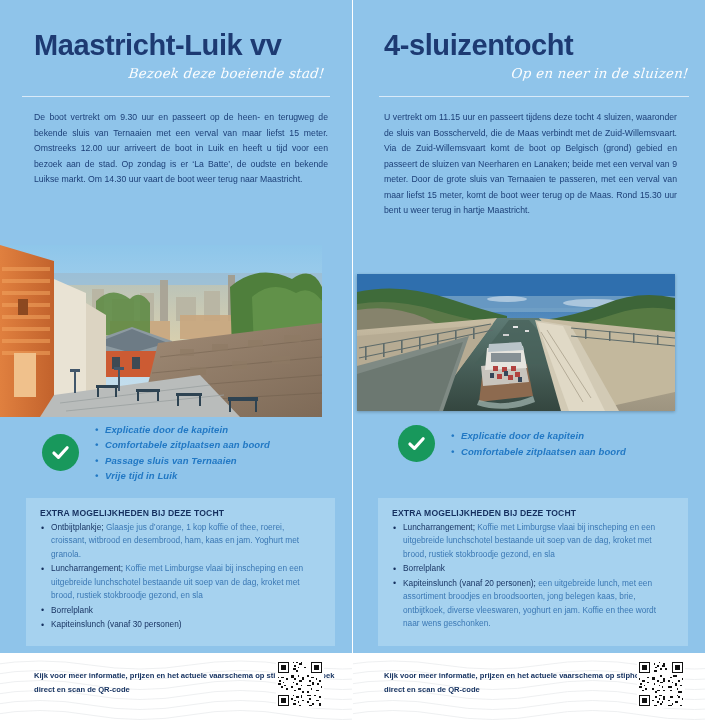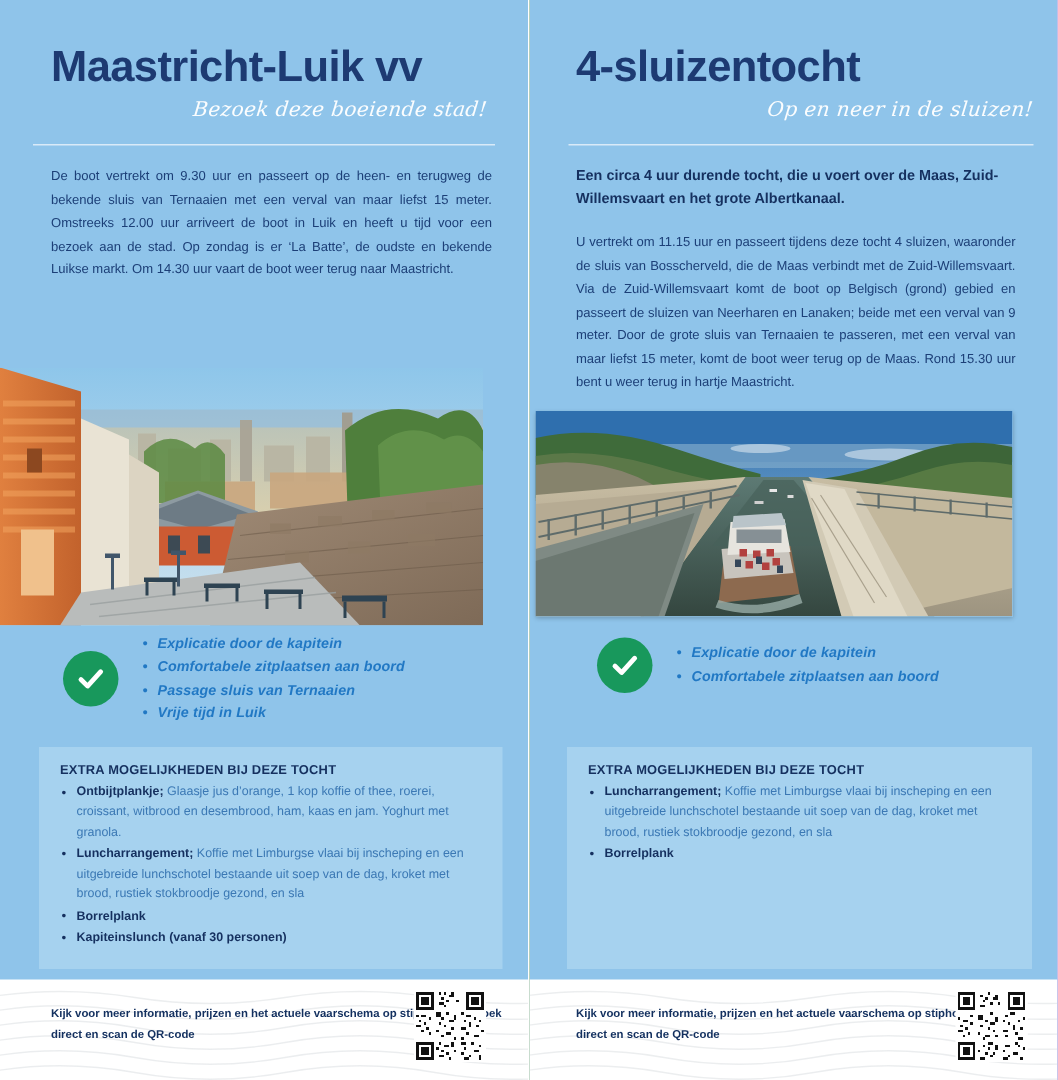--- a/index.html
+++ b/index.html
@@ -9,21 +9,21 @@
     height: 720px;
     overflow: hidden;
     background: #ffffff;
     font-family: "Liberation Sans", sans-serif;
   }
 
   .page {
     position: relative;
     width: 705px;
     height: 720px;
-    background: #a21caf;
+    background: #0c4a6e;
     display: flex;
   }
 
   
   .panel {
     position: relative;
     width: 352px;
     height: 720px;
     background: #8fc4ea;
     overflow: hidden;
@@ -177,21 +177,21 @@
   .extra-list li:before {
     content: "\2022";
     position: absolute;
     left: 1px;
     top: -0.5px;
     color: #15305f;
     font-size: 9px;
   }
   .extra-list .lbl {
     color: #15305f;
-    font-weight: bold;
+    font-weight: normal;
   }
 
   
   .footer {
     position: absolute;
     left: 0; bottom: 0;
     width: 100%;
     height: 67px;
     background: #ffffff;
     overflow: hidden;
@@ -483,21 +483,20 @@
 
   <div class="panel right">
     <div class="panel-inner">
 
       <div class="headline">4-sluizentocht</div>
 
       <div class="subline">Op en neer in de sluizen!</div>
 
       <div class="hr"></div>
 
-      <div class="lead">Een circa 4 uur durende tocht, die u voert over de Maas, Zuid-Willemsvaart en het grote Albertkanaal.</div>
 
       <div class="para">U vertrekt om 11.15 uur en passeert tijdens deze tocht 4 sluizen, waaronder de sluis van Bosscherveld, die de Maas verbindt met de Zuid-Willemsvaart. Via de Zuid-Willemsvaart komt de boot op Belgisch (grond) gebied en passeert de sluizen van Neerharen en Lanaken; beide met een verval van 9 meter. Door de grote sluis van Ternaaien te passeren, met een verval van maar liefst 15 meter, komt de boot weer terug op de Maas. Rond 15.30 uur bent u weer terug in hartje Maastricht.</div>
 
       <div class="photo photo-right">
         <svg width="318" height="137" viewBox="0 0 318 137" preserveAspectRatio="none">
           <defs>
             <linearGradient id="skyR" x1="0" y1="0" x2="0" y2="1">
               <stop offset="0%" stop-color="#2f6fae"></stop>
               <stop offset="100%" stop-color="#9cc3dd"></stop>
             </linearGradient>
@@ -609,20 +608,21 @@
           <li>Explicatie door de kapitein</li>
           <li>Comfortabele zitplaatsen aan boord</li>
         </ul>
       </div>
 
       <div class="extrabox">
         <div class="extra-title">EXTRA MOGELIJKHEDEN BIJ DEZE TOCHT</div>
         <ul class="extra-list">
           <li><span class="lbl">Luncharrangement;</span><span> Koffie met Limburgse vlaai bij inscheping en een uitgebreide lunchschotel bestaande uit soep van de dag, kroket met brood, rustiek stokbroodje gezond, en sla</span></li>
           <li><span class="lbl">Borrelplank</span><span></span></li>
+          <li><span class="lbl">Kapiteinslunch (vanaf 20 personen);</span><span> een uitgebreide lunch, met een assortiment broodjes en broodsoorten, jong belegen kaas, brie, ontbijtkoek, diverse vleeswaren, yoghurt en jam. Koffie en thee wordt naar wens geschonken.</span></li>
         </ul>
       </div>
 
       <div class="footer">
         <svg class="waves" viewBox="0 0 353 67" preserveAspectRatio="none">
           <g fill="none" stroke="#d9dde0" stroke-width="0.9">
             <path d="M-10 12 Q40 4 90 12 T190 12 T290 12 T400 12"></path>
             <path d="M-10 22 Q40 13 90 22 T190 22 T290 22 T400 22"></path>
             <path d="M-10 32 Q40 23 90 32 T190 32 T290 32 T400 32"></path>
             <path d="M-10 42 Q40 33 90 42 T190 42 T290 42 T400 42"></path>

